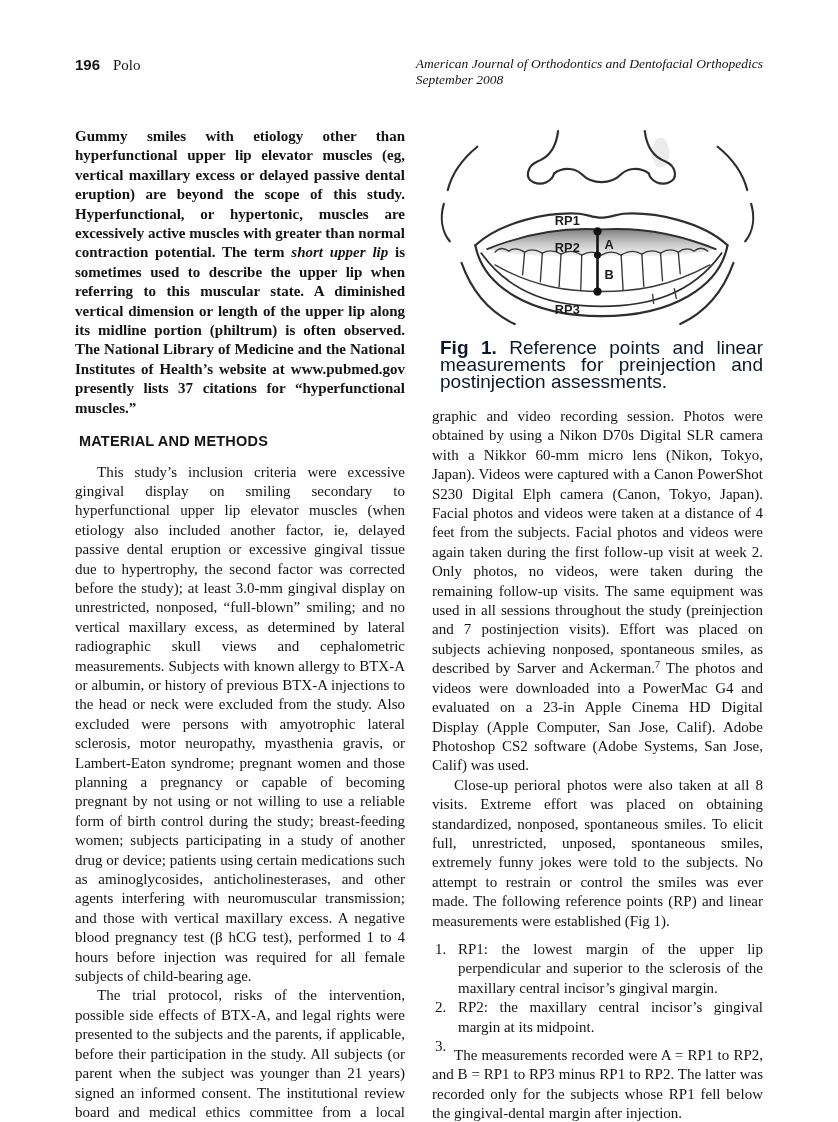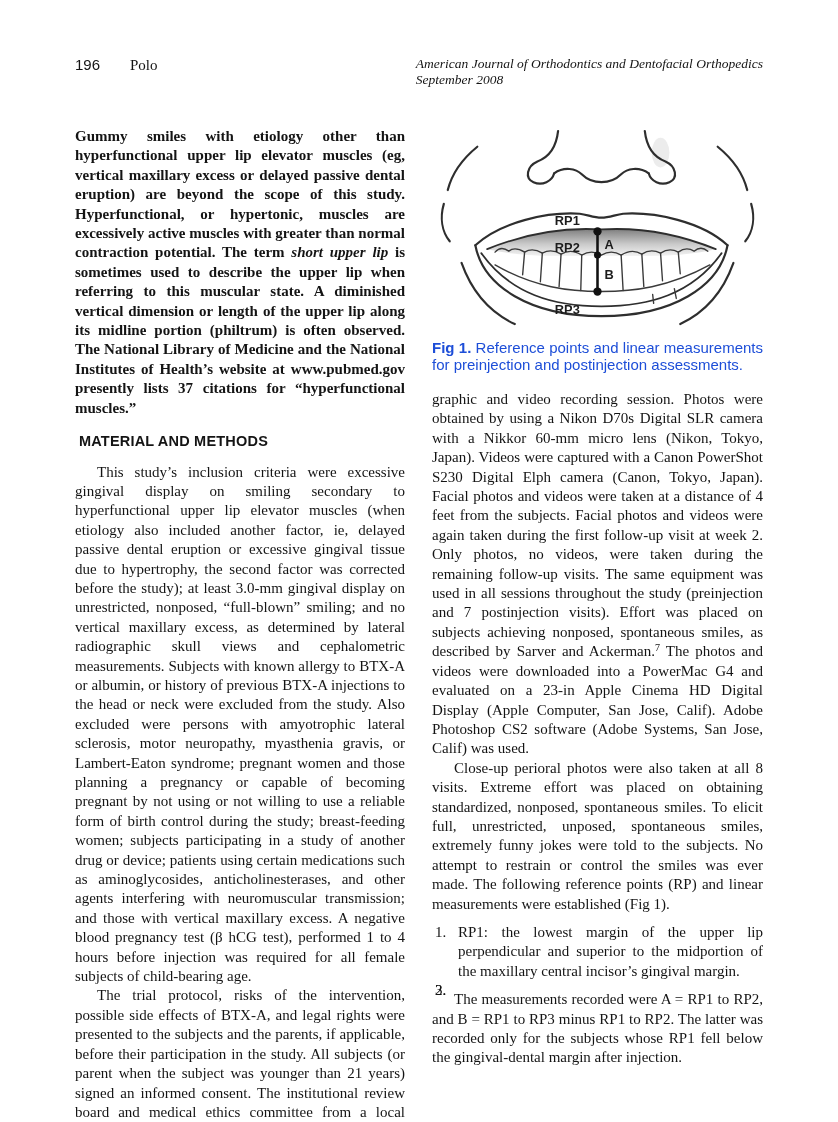--- a/index.html
+++ b/index.html
@@ -10,21 +10,21 @@
     font-family: "Liberation Serif", serif;
     color: #141414;
     overflow: hidden;
   }
   .page-header {
     position: absolute;
     top: 56px; left: 75px; width: 688px;
     display: flex; justify-content: space-between; align-items: flex-start;
   }
   .header-left { font-size: 15px; white-space: nowrap; }
-  .page-num { font-family: "Liberation Sans", sans-serif; font-weight: normal; margin-right: 30px; }
+  .page-num { font-family: "Liberation Sans", sans-serif; font-weight: bold; margin-right: 13px; }
   .author { }
   .header-right {
     font-style: italic;
     font-size: 13.5px;
     line-height: 15.5px;
   }
   .col {
     position: absolute;
     top: 122px;
     width: 330px;
@@ -43,24 +43,24 @@
     font-weight: bold;
     letter-spacing: 0.2px;
     margin: 14px 0 11px 4px;
     text-align: left;
   }
   sup.ref { font-size: 10px; line-height: 0; vertical-align: 5px; }
   .figure-wrap { margin: 5px 0 10px 0; }
   .figure-wrap svg { display: block; width: 331px; height: 202px; }
   p.caption {
     font-family: "Liberation Sans", sans-serif;
-    font-size: 15px;
+    font-size: 19px;
     line-height: 17px;
-    color: #1d4ed8;
-    margin: 2px 0 17px 0;
+    color: #0f172a;
+    margin: 2px 0 17px 8px;
     text-align: justify;
   }
   p.caption b { font-weight: bold; }
   .list-block { margin: 9px 0 0 0; }
   .list-item { position: relative; padding-left: 26px; margin: 0; }
   .list-item .num { position: absolute; left: 3px; top: 0; }
   p.closing { margin-top: 9px; }
   .fig-label {
     font-family: "Liberation Sans", sans-serif;
     font-size: 13px;
@@ -154,24 +154,25 @@
 
   <p class="caption"><b>Fig 1.</b><span> Reference points and linear measurements for preinjection and postinjection assessments.</span></p>
 
   <p class="body-text"><span>graphic and video recording session. Photos were obtained by using a Nikon D70s Digital SLR camera with a Nikkor 60-mm micro lens (Nikon, Tokyo, Japan). Videos were captured with a Canon PowerShot S230 Digital Elph camera (Canon, Tokyo, Japan). Facial photos and videos were taken at a distance of 4 feet from the subjects. Facial photos and videos were again taken during the first follow-up visit at week 2. Only photos, no videos, were taken during the remaining follow-up visits. The same equipment was used in all sessions throughout the study (preinjection and 7 postinjection visits). Effort was placed on subjects achieving nonposed, spontaneous smiles, as described by Sarver and Ackerman.</span><sup class="ref">7</sup><span> The photos and videos were downloaded into a PowerMac G4 and evaluated on a 23-in Apple Cinema HD Digital Display (Apple Computer, San Jose, Calif). Adobe Photoshop CS2 software (Adobe Systems, San Jose, Calif) was used.</span></p>
 
   <p class="body-text indent">Close-up perioral photos were also taken at all 8 visits. Extreme effort was placed on obtaining standardized, nonposed, spontaneous smiles. To elicit full, unrestricted, unposed, spontaneous smiles, extremely funny jokes were told to the subjects. No attempt to restrain or control the smiles was ever made. The following reference points (RP) and linear measurements were established (Fig 1).</p>
 
   <div class="list-block">
     <div class="list-item">
       <span class="num">1.</span>
-      <span>RP1: the lowest margin of the upper lip perpendicular and superior to the midportion of the maxillary central incisor’s gingival margin.</span>
+      <span>RP1: the lowest margin of the upper lip perpendicular and superior to the sclerosis of the maxillary central incisor’s gingival margin.</span>
     </div>
     <div class="list-item">
       <span class="num">2.</span>
+      <span>RP2: the maxillary central incisor’s gingival margin at its midpoint.</span>
     </div>
     <div class="list-item">
       <span class="num">3.</span>
     </div>
   </div>
 
   <p class="body-text indent closing">The measurements recorded were A = RP1 to RP2, and B = RP1 to RP3 minus RP1 to RP2. The latter was recorded only for the subjects whose RP1 fell below the gingival-dental margin after injection.</p>
 </div>
 
 </body></html>

